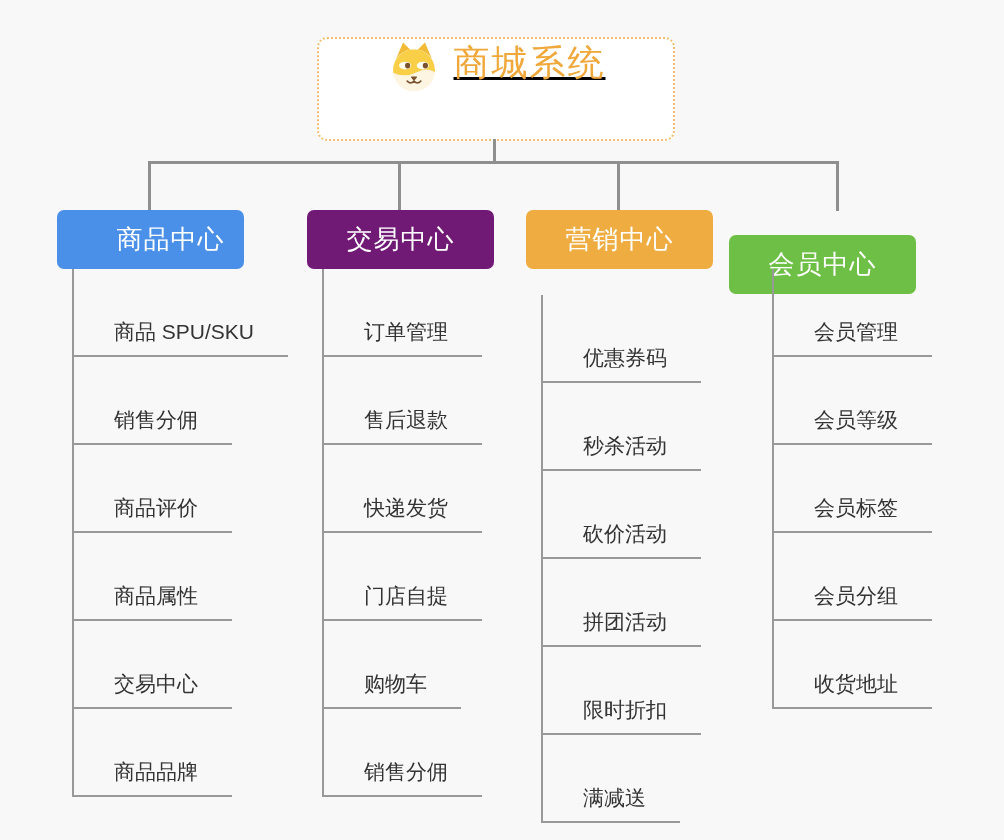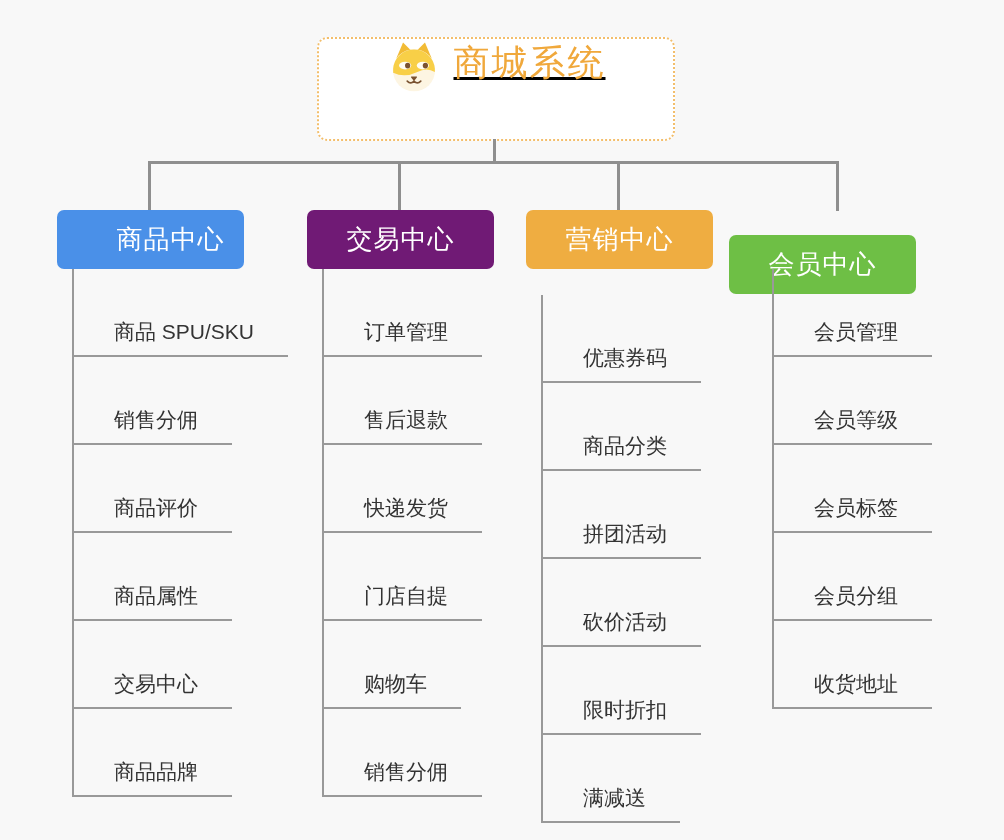--- a/index.html
+++ b/index.html
@@ -160,29 +160,29 @@
     <div class="leaf">
         <span class="leaf-label">销售分佣</span>
       </div>
   </div>
 
   <div class="leaf-list c2">
     <div class="leaf">
         <span class="leaf-label">优惠券码</span>
       </div>
     <div class="leaf">
-        <span class="leaf-label">商品分类</span>
+        <span class="leaf-label">秒杀活动</span>
+      </div>
+    <div class="leaf">
+        <span class="leaf-label">砍价活动</span>
       </div>
     <div class="leaf">
         <span class="leaf-label">拼团活动</span>
       </div>
     <div class="leaf">
-        <span class="leaf-label">砍价活动</span>
-      </div>
-    <div class="leaf">
         <span class="leaf-label">限时折扣</span>
       </div>
     <div class="leaf">
         <span class="leaf-label">满减送</span>
       </div>
   </div>
 
   <div class="leaf-list c3">
     <div class="leaf">
         <span class="leaf-label">会员管理</span>

